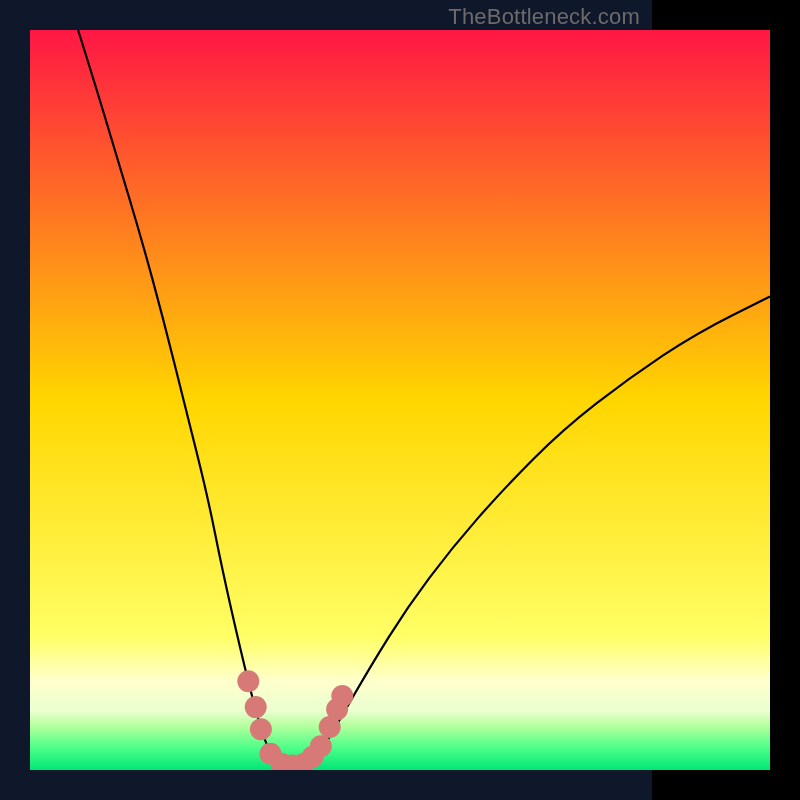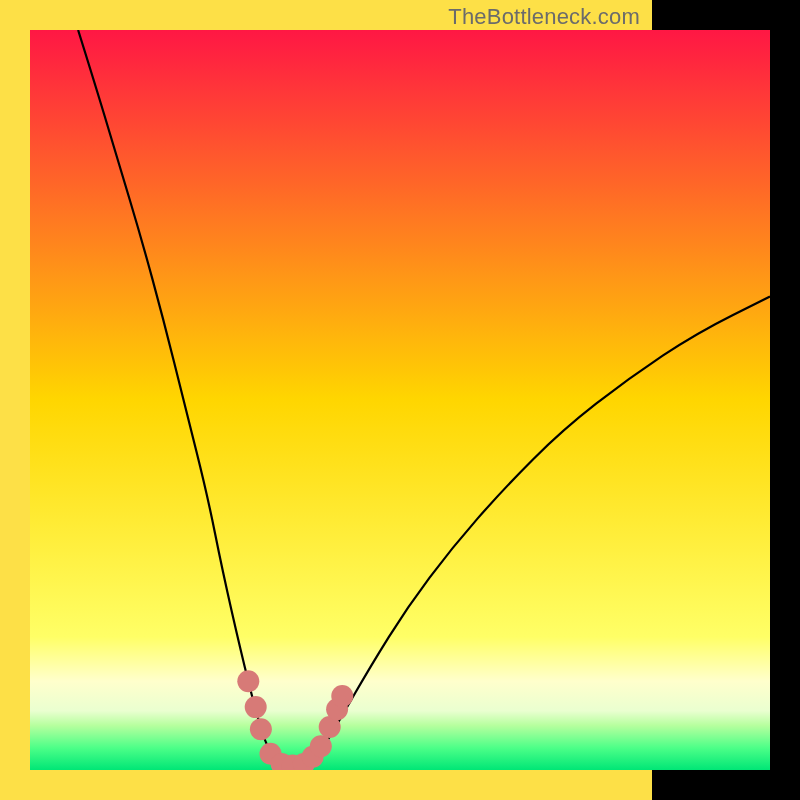--- a/index.html
+++ b/index.html
@@ -8,21 +8,21 @@
     width: 800px;
     height: 800px;
     background: #000;
     font-family: Arial, Helvetica, sans-serif;
     overflow: hidden;
   }
   .frame {
     position: relative;
     width: 652px;
     height: 800px;
-    background: #fde047;
+    background: #0f172a;
   }
   .watermark {
     position: absolute;
     top: 4px;
     right: 12px;
     color: #6b6b6b;
     font-size: 22px;
     font-weight: 500;
     letter-spacing: 0.2px;
     z-index: 10;

